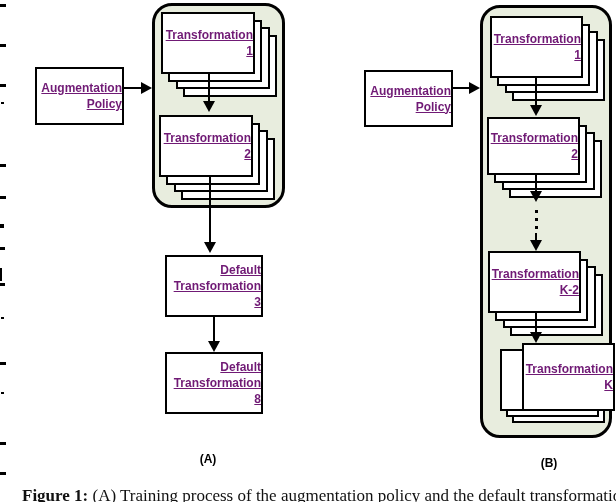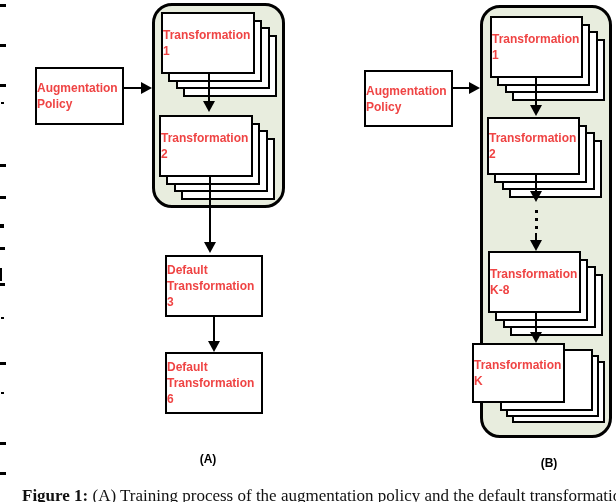--- a/index.html
+++ b/index.html
@@ -9,22 +9,22 @@
   }
   .panel{
     position:absolute;background:var(--panel-fill,#e8edde);
     border:3px solid var(--stroke,#000);border-radius:20px;box-sizing:border-box;
   }
   .box,.layer{
     position:absolute;background:#ffffff;border:2px solid var(--stroke,#000);
     box-sizing:border-box;
   }
   .box{
-    display:flex;align-items:center;justify-content:center;text-align:left;
-    font-weight:bold;font-size:12px;line-height:16px;color:#ef4444;
+    display:flex;align-items:center;justify-content:center;text-align:right;
+    font-weight:bold;font-size:12px;line-height:16px;color:#701a75;text-decoration:underline;
   }
   .vline,.hline{position:absolute;background:var(--stroke,#000);}
   .ah-down{
     position:absolute;width:0;height:0;
     border-left:6px solid transparent;border-right:6px solid transparent;
     border-top:11px solid var(--stroke,#000);
   }
   .ah-right{
     position:absolute;width:0;height:0;
     border-top:6px solid transparent;border-bottom:6px solid transparent;
@@ -87,21 +87,21 @@
   <div class="box" style="left:159px;top:115px;width:94px;height:62px;">Transformation 2</div>
 
   <div class="vline" style="left:209px;top:177px;width:2px;height:65px;"></div>
   <div class="ah-down" style="left:204px;top:242px;"></div>
 
   <div class="box" style="left:165px;top:255px;width:98px;height:62px;">Default Transformation 3</div>
 
   <div class="vline" style="left:213px;top:317px;width:2px;height:24px;"></div>
   <div class="ah-down" style="left:208px;top:341px;"></div>
 
-  <div class="box" style="left:165px;top:352px;width:98px;height:62px;">Default Transformation 6</div>
+  <div class="box" style="left:165px;top:352px;width:98px;height:62px;">Default Transformation 8</div>
 
   <div class="sublabel" style="left:178px;top:452px;">(A)</div>
 
   <div class="box" style="left:364px;top:70px;width:89px;height:57px;">Augmentation Policy</div>
 
   <div class="hline" style="left:453px;top:87px;width:16px;height:2px;"></div>
   <div class="ah-right" style="left:469px;top:82px;"></div>
 
   <div class="panel" style="left:480px;top:5px;width:132px;height:433px;"></div>
 
@@ -124,29 +124,29 @@
   <div class="dot" style="left:535px;top:210px;"></div>
   <div class="dot" style="left:535px;top:218px;"></div>
   <div class="dot" style="left:535px;top:226px;"></div>
 
   <div class="vline" style="left:535px;top:233px;width:2px;height:7px;"></div>
   <div class="ah-down" style="left:530px;top:240px;"></div>
 
   <div class="layer" style="left:510px;top:274px;width:93px;height:62px;"></div>
   <div class="layer" style="left:503px;top:266px;width:93px;height:62px;"></div>
   <div class="layer" style="left:495px;top:259px;width:93px;height:62px;"></div>
-  <div class="box" style="left:488px;top:251px;width:93px;height:62px;">Transformation K-8</div>
+  <div class="box" style="left:488px;top:251px;width:93px;height:62px;">Transformation K-2</div>
 
   <div class="vline" style="left:535px;top:313px;width:2px;height:19px;"></div>
   <div class="ah-down" style="left:530px;top:332px;"></div>
 
   <div class="layer" style="left:512px;top:361px;width:93px;height:62px;"></div>
   <div class="layer" style="left:506px;top:355px;width:93px;height:62px;"></div>
   <div class="layer" style="left:500px;top:349px;width:93px;height:62px;"></div>
-  <div class="box" style="left:472px;top:343px;width:93px;height:60px;">Transformation K</div>
+  <div class="box" style="left:522px;top:343px;width:93px;height:68px;">Transformation K</div>
 
   <div class="sublabel" style="left:519px;top:456px;">(B)</div>
 
   <div class="caption">
     <b>Figure 1:</b><span> (A) Training process of the augmentation policy and the default transformations</span>
   </div>
 
 </div>
 
 </body></html>

